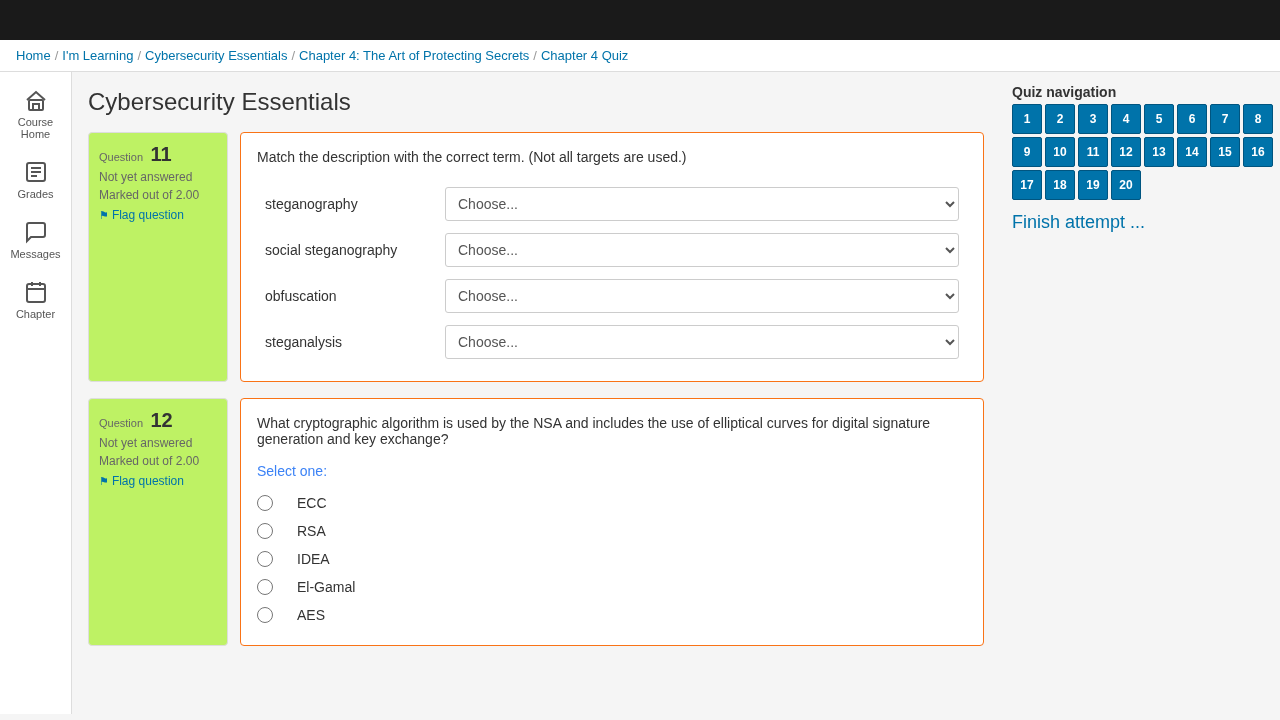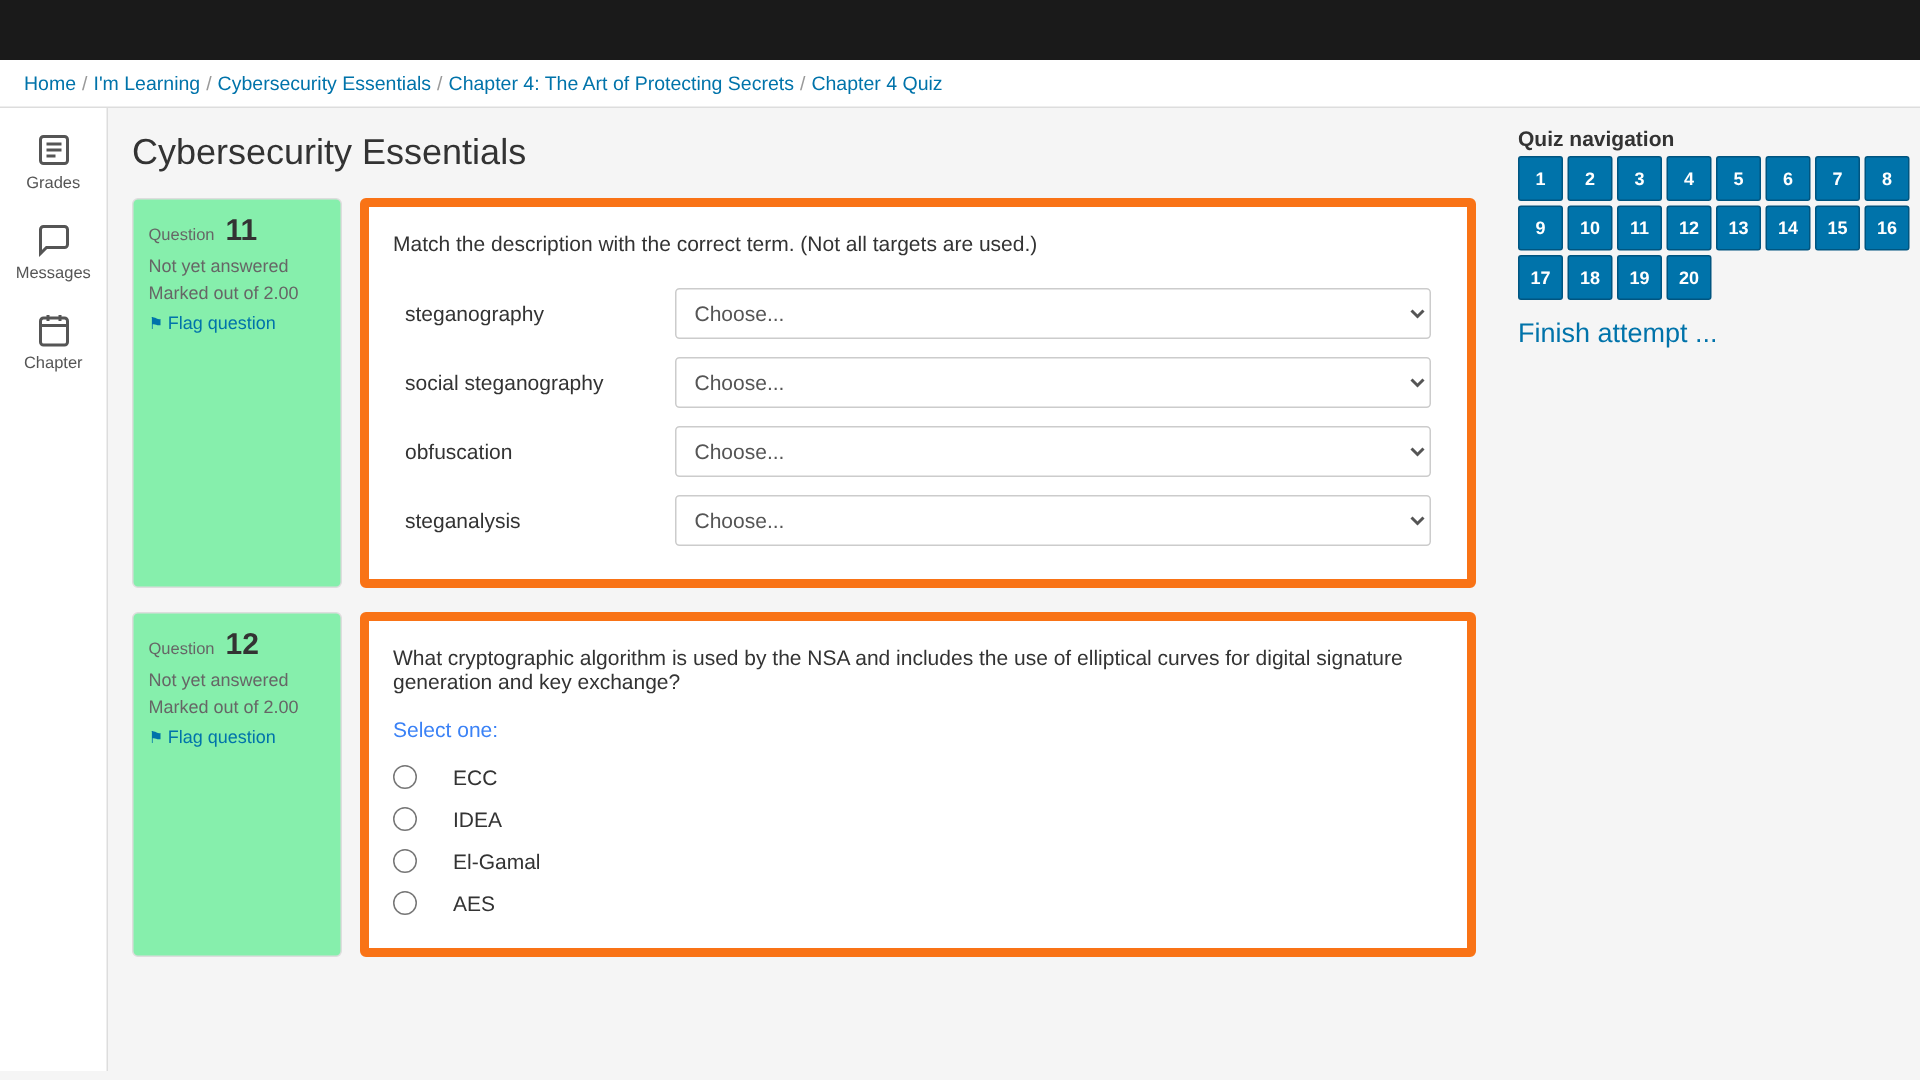--- a/index.html
+++ b/index.html
@@ -76,21 +76,21 @@
     }
 
     
     .question-row {
       display: flex;
       gap: 12px;
       margin-bottom: 16px;
     }
     .question-sidebar-card {
       width: 140px;
-      background: #86efac;
+      background: #bef264;
       border: 1px solid #ddd;
       border-radius: 4px;
       padding: 10px;
       font-size: 12px;
       flex-shrink: 0;
     }
     .question-sidebar-card .q-label {
       font-size: 11px;
       color: #666;
     }
@@ -116,21 +116,21 @@
       align-items: center;
       gap: 3px;
       margin-top: 6px;
       cursor: pointer;
       text-decoration: none;
     }
 
     .question-main-card {
       flex: 1;
       background: #fff;
-      border: 6px solid #f97316;
+      border: 1px solid #f97316;
       border-radius: 4px;
       padding: 16px;
     }
 
     .question-text {
       font-size: 14px;
       margin-bottom: 16px;
       color: #333;
     }
 
@@ -237,20 +237,28 @@
   <span class="sep">/</span>
   <a href="#">Chapter 4: The Art of Protecting Secrets</a>
   <span class="sep">/</span>
   <a href="#">Chapter 4 Quiz</a>
 </div>
 
 <div class="main-layout">
 
   <div class="sidebar">
 
+    <div class="sidebar-item">
+      <svg viewBox="0 0 24 24" fill="none" stroke="#555" stroke-width="2">
+        <path d="M3 12L12 4l9 8"></path>
+        <rect x="5" y="12" width="14" height="10" rx="1"></rect>
+        <rect x="9" y="16" width="6" height="6"></rect>
+      </svg>
+      <span>Course Home</span>
+    </div>
 
     <div class="sidebar-item">
       <svg viewBox="0 0 24 24" fill="none" stroke="#555" stroke-width="2">
         <rect x="3" y="3" width="18" height="18" rx="2"></rect>
         <line x1="7" y1="8" x2="17" y2="8"></line>
         <line x1="7" y1="12" x2="17" y2="12"></line>
         <line x1="7" y1="16" x2="13" y2="16"></line>
       </svg>
       <span>Grades</span>
     </div>
@@ -344,20 +352,24 @@
         </a>
       </div>
       <div class="question-main-card">
         <div class="question-text">What cryptographic algorithm is used by the NSA and includes the use of elliptical curves for digital signature generation and key exchange?</div>
         <div class="select-one-label">Select one:</div>
         <div class="radio-option">
           <input type="radio" name="q12" value="ecc" id="q12-ecc" style="">
           <label for="q12-ecc">ECC</label>
         </div>
         <div class="radio-option">
+          <input type="radio" name="q12" value="rsa" id="q12-rsa" style="">
+          <label for="q12-rsa">RSA</label>
+        </div>
+        <div class="radio-option">
           <input type="radio" name="q12" value="idea" id="q12-idea" style="">
           <label for="q12-idea">IDEA</label>
         </div>
         <div class="radio-option">
           <input type="radio" name="q12" value="elgamal" id="q12-elgamal" style="">
           <label for="q12-elgamal">El-Gamal</label>
         </div>
         <div class="radio-option">
           <input type="radio" name="q12" value="aes" id="q12-aes" style="">
           <label for="q12-aes">AES</label>

